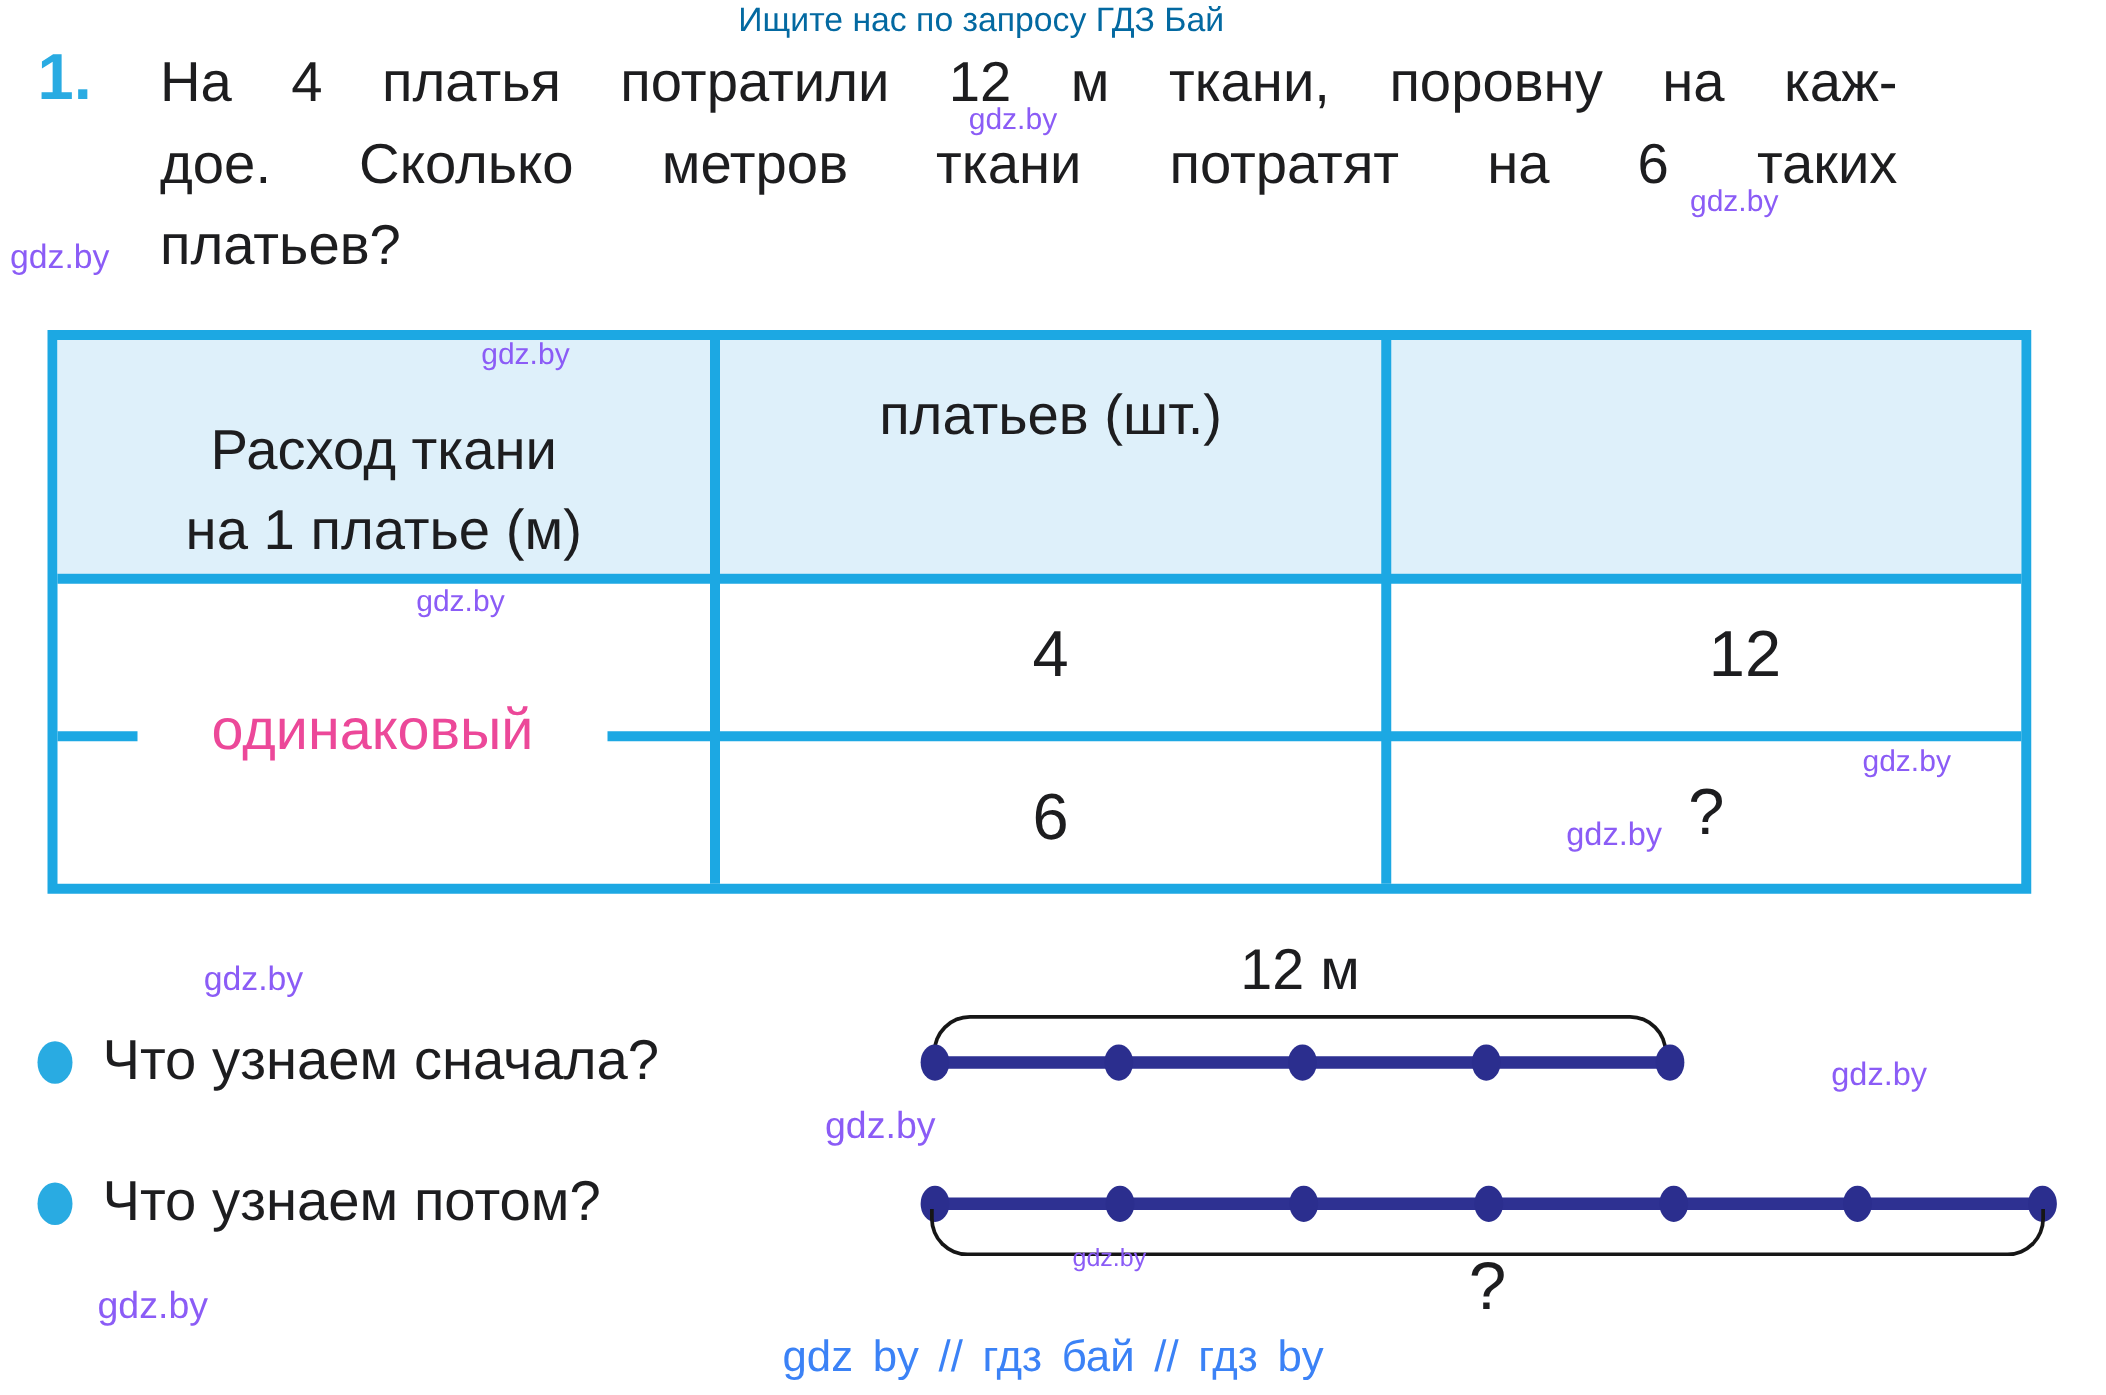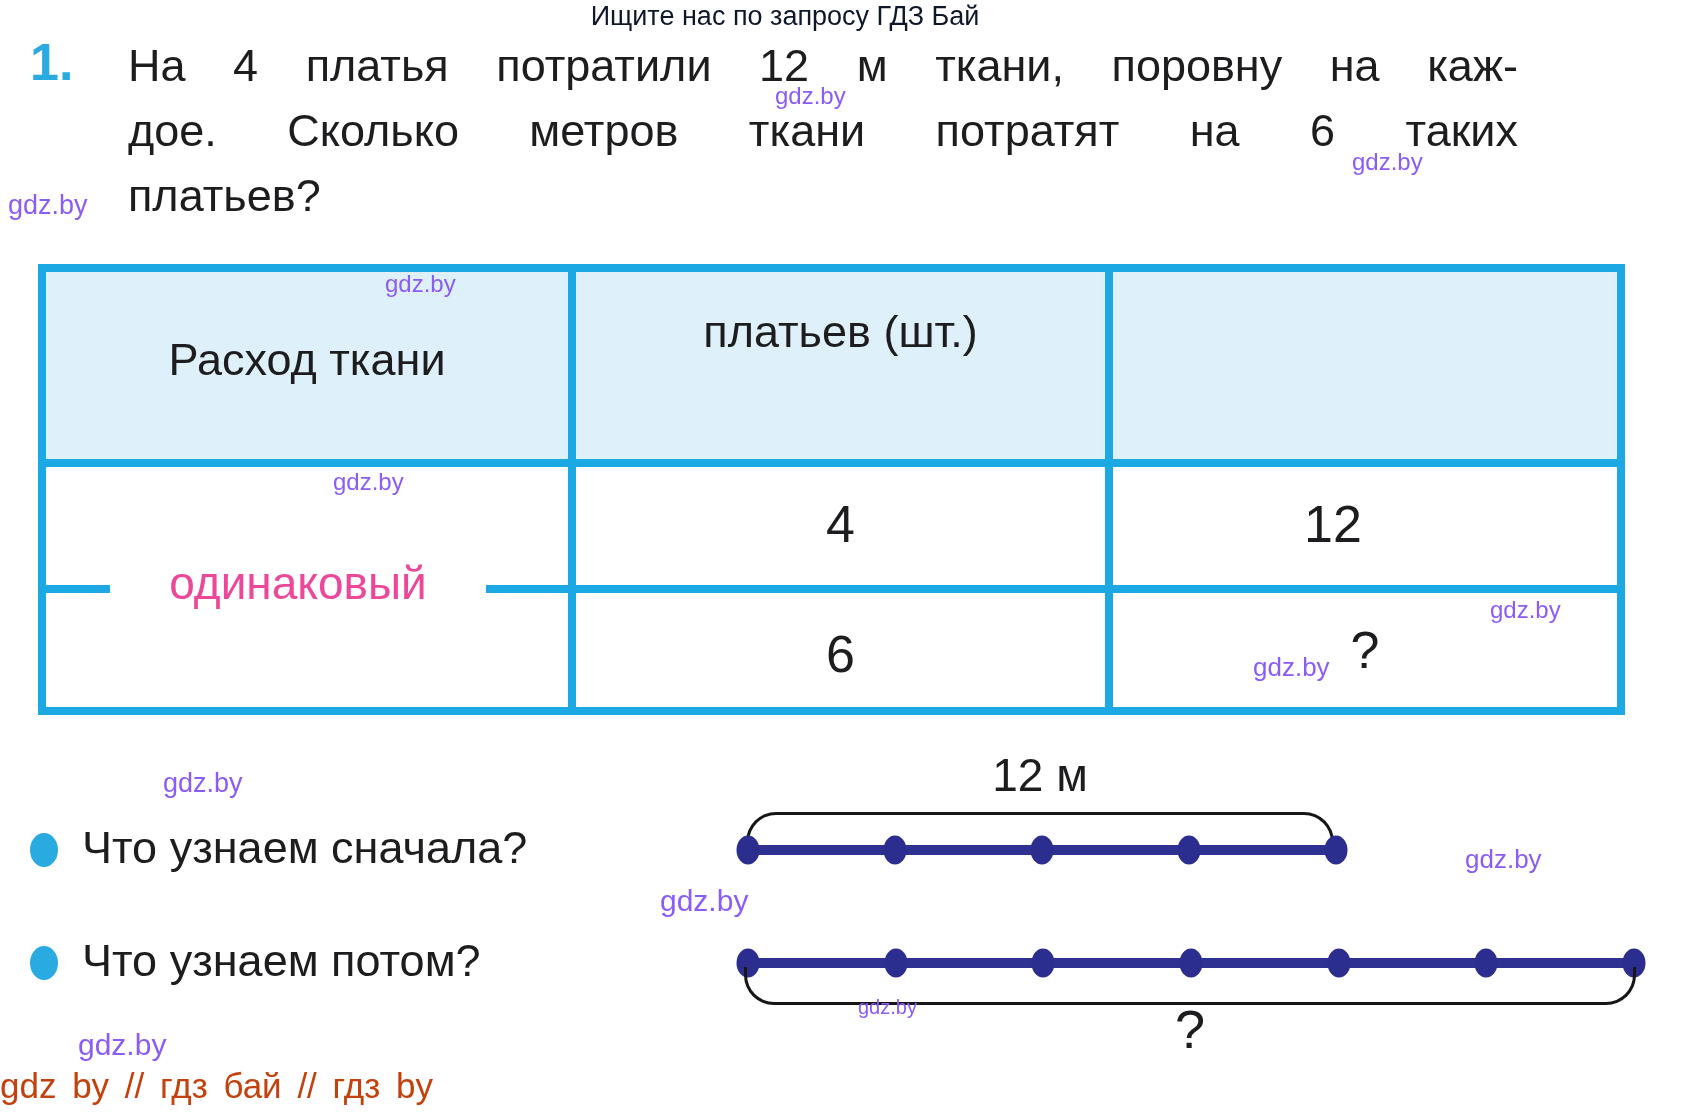--- a/index.html
+++ b/index.html
@@ -4,21 +4,21 @@
 <style>
   html,body { margin:0; padding:0; background:#ffffff; }
   .page {
     position:relative; width:1685px; height:1116px; background:#ffffff;
     font-family:"Liberation Sans", sans-serif; color:#1d1d1f; overflow:hidden;
   }
 
   
   .banner {
     position:absolute; top:1px; left:0; width:1570px; text-align:center;
-    font-size:27px; font-weight:500; color:#0f172a;
+    font-size:27px; font-weight:500; color:#0369a1;
   }
 
   
   .problem-number {
     position:absolute; left:30px; top:32px;
     font-size:52px; font-weight:bold; color:#29abe2;
   }
   .problem-text { position:absolute; left:128px; top:33px; width:1390px; font-size:45px; }
   .ptext-line { height:65px; line-height:65px; white-space:nowrap; }
   .jline { text-align:justify; text-align-last:justify; white-space:normal; overflow:hidden; }
@@ -35,21 +35,21 @@
   .t-vline1 { position:absolute; left:522px; top:0; width:8px; height:435px; background:#1ca8e3; }
   .t-vline2 { position:absolute; left:1059px; top:0; width:8px; height:435px; background:#1ca8e3; }
 
   .t-hcell { position:absolute; top:28px; text-align:center; font-size:45px; line-height:64px; color:#1d1d1f; }
   .t-hcell-1 { left:0; width:522px;margin-top:28px; }
   .t-hcell-2 { left:530px; width:529px; }
   .t-hcell-3 { left:1067px; width:504px; }
 
   .t-val { position:absolute; text-align:center; font-size:52px; color:#1d1d1f; }
   .t-val-r1c2 { left:530px; width:529px; top:222px; }
-  .t-val-r1c3 { left:1035px; width:504px; top:222px;text-align:center; }
+  .t-val-r1c3 { left:1098px; width:504px; top:222px;text-align:center; }
   .t-val-r2c2 { left:530px; width:529px; top:352px; }
   .t-val-r2c3 { left:1067px; width:504px; top:348px; }
 
   .t-merged {
     position:absolute; left:64px; width:376px; top:284px;
     text-align:center; font-size:46px; color:#ec4899;
   }
 
   
   .qdot { position:absolute; width:28px; height:34px; border-radius:50%; background:#29abe2; }
@@ -102,22 +102,22 @@
   .wm-f { left:1490px; top:596px; }
   .wm-g { left:1253px; top:652px; font-size:26px; }
   .wm-h { left:163px;  top:768px; font-size:27px; }
   .wm-i { left:1465px; top:844px; font-size:26px; }
   .wm-j { left:660px;  top:884px; font-size:30px; }
   .wm-k { left:78px;   top:1028px; font-size:30px; }
   .wm-l { left:858px;  top:996px; font-size:20px; }
 
   
   .footer {
-    position:absolute; left:0; top:1066px; width:100%; text-align:left;
-    font-size:35px; color:#c2410c; word-spacing:6px;
+    position:absolute; left:0; top:1066px; width:100%; text-align:center;
+    font-size:35px; color:#3b82f6; word-spacing:6px;
   }
 </style>
 </head>
 <body>
 
 <div class="page">
 
   <div class="banner">Ищите нас по запросу ГДЗ Бай</div>
 
   <div class="problem-number">1.</div>
@@ -130,20 +130,21 @@
   <div class="tbl">
     <div class="t-hdr-bg"></div>
     <div class="t-hline1"></div>
     <div class="t-hline2-dash"></div>
     <div class="t-hline2-main"></div>
     <div class="t-vline1"></div>
     <div class="t-vline2"></div>
 
     <div class="t-hcell t-hcell-1">
       <div>Расход ткани</div>
+      <div>на 1 платье (м)</div>
     </div>
     <div class="t-hcell t-hcell-2">
       <div>платьев (шт.)</div>
     </div>
 
     <div class="t-val t-val-r1c2">4</div>
     <div class="t-val t-val-r1c3">12</div>
     <div class="t-val t-val-r2c2">6</div>
     <div class="t-val t-val-r2c3">?</div>
 

